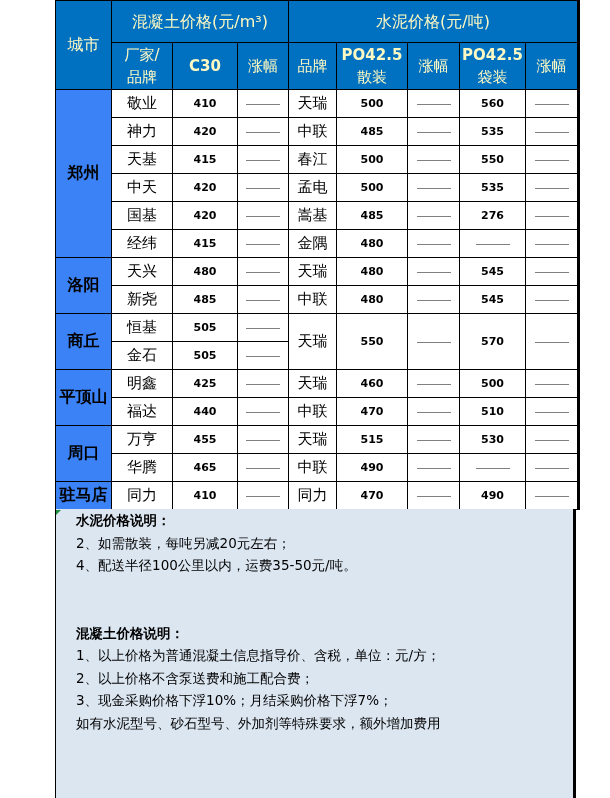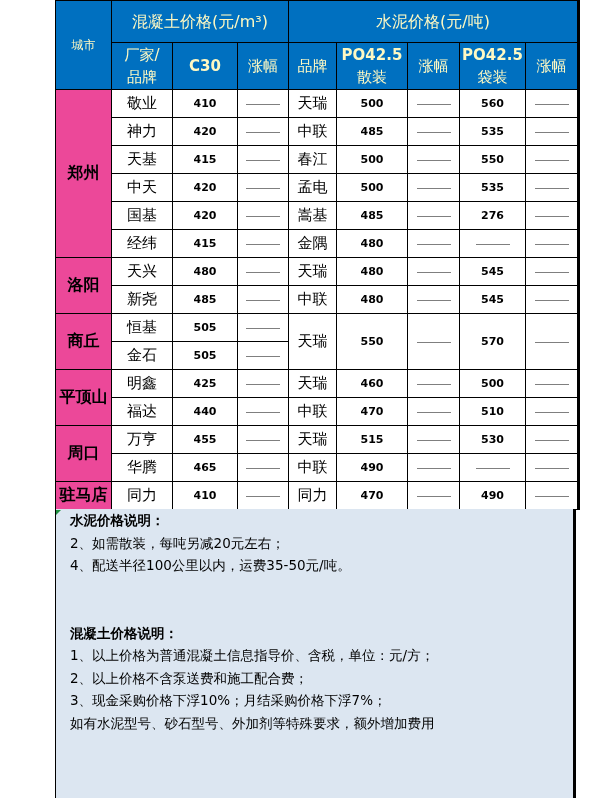--- a/index.html
+++ b/index.html
@@ -5,25 +5,25 @@
   html, body { margin:0; padding:0; background:#ffffff; }
   body { width:610px; height:798px; position:relative; overflow:hidden; font-family:"DejaVu Sans", "Liberation Sans", sans-serif; color:#000; }
   table.price { position:absolute; left:55px; top:0; border-collapse:collapse; table-layout:fixed; width:523px; }
   table.price td, table.price th { border:1px solid #000; padding:0; text-align:center; vertical-align:middle; overflow:hidden; white-space:nowrap; }
   table.price th { background:#0070c0; color:#fef9c3; font-weight:normal; font-size:15px; line-height:22px; }
   table.price th.grp { height:41px; font-size:16px; }
   table.price th.sub { height:46px; }
   table.price th.wrap { white-space:normal; line-height:22px; }
   table.price th.num { font-weight:bold; font-size:15px; }
   table.price td { height:27px; font-size:15px; background:#ffffff; }
-  table.price td.city { background:#ec4899; font-weight:bold; font-size:16px;font-family:Liberation Mono, monospace; }
+  table.price td.city { background:#3b82f6; font-weight:bold; font-size:16px;font-family:Liberation Mono, monospace; }
   table.price td.price-num { font-weight:bold; font-size:11px; }
   .dashline { display:inline-block; width:34px; height:1px; background:#7f7f7f; vertical-align:middle; }
   .outer-right { border-right:3px solid #000 !important; }
-  .notes { position:absolute; left:55px; top:509px; width:521px; height:289px; background:#dce6f1; border-left:1px solid #000; border-right:3px solid #000; font-size:13.5px; line-height:22.5px; padding-left:14px; box-sizing:border-box; }
+  .notes { position:absolute; left:55px; top:509px; width:521px; height:289px; background:#dce6f1; border-left:1px solid #000; border-right:3px solid #000; font-size:13.5px; line-height:22.5px; padding-left:20px; box-sizing:border-box; }
   .notes .title { font-weight:bold; }
   .notes .line { white-space:nowrap; }
   .notes .gap { height:45px; }
   .corner-mark { position:absolute; left:56px; top:510px; width:0; height:0; border-top:5px solid #1e8f3e; border-right:5px solid transparent; }
 </style>
 </head>
 <body>
 
 <table class="price">
   <colgroup>
@@ -32,21 +32,21 @@
       <col style="width:65px">
       <col style="width:51px">
     <col style="width:48px">
       <col style="width:71px">
       <col style="width:52px">
       <col style="width:66px">
       <col style="width:53px">
   </colgroup>
   <thead>
     <tr>
-      <th rowspan="2" style="font-size:12px;">城市</th>
+      <th rowspan="2" style="font-size:16px;">城市</th>
       <th colspan="3" class="grp">混凝土价格(元/m³)</th>
       <th colspan="5" class="grp outer-right">水泥价格(元/吨)</th>
     </tr>
     <tr>
       <th class="sub wrap"><span>厂家/</span><br><span>品牌</span></th>
       <th class="sub num">C30</th>
       <th class="sub">涨幅</th>
       <th class="sub">品牌</th>
       <th class="sub wrap"><span class="num" style="font-weight:bold">PO42.5</span><br><span>散装</span></th>
       <th class="sub">涨幅</th>

